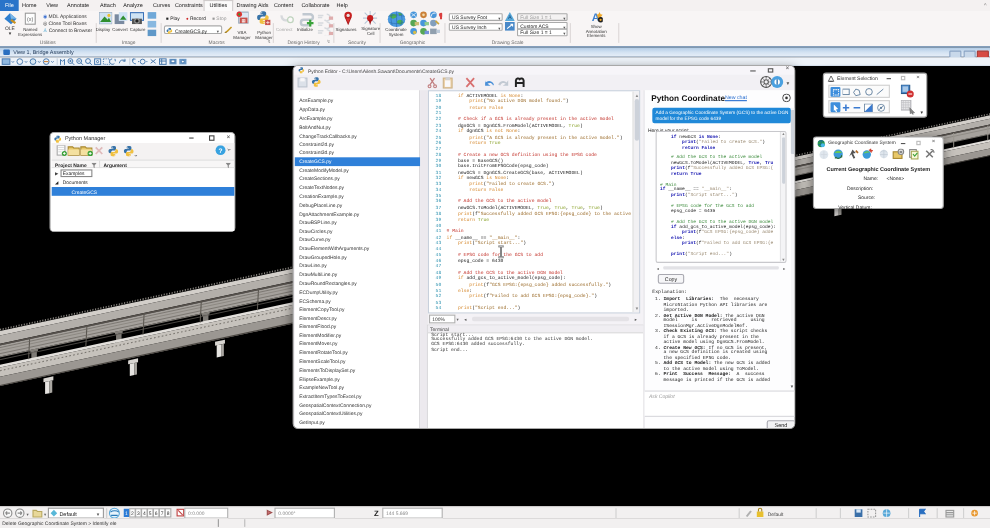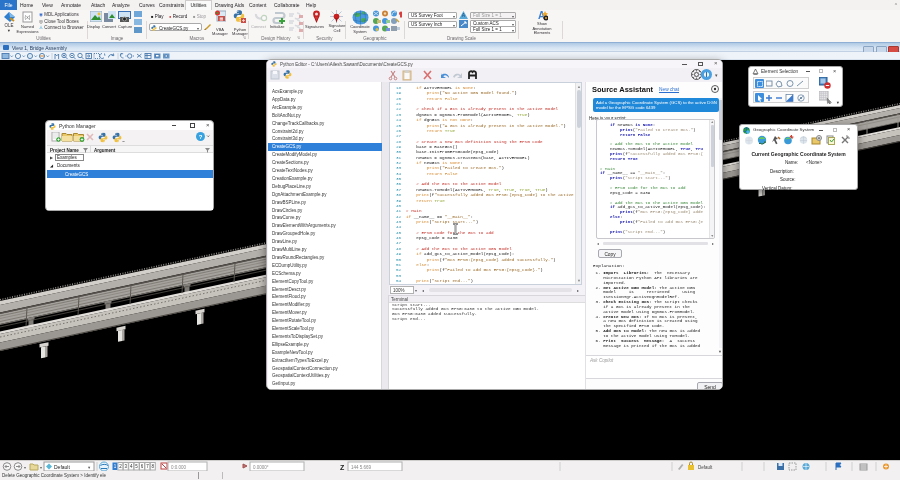--- a/index.html
+++ b/index.html
@@ -748,21 +748,21 @@
     <div class="abs" style="left:0;top:0;width:196px;height:7px;background:#f0eef2;border-bottom:1px solid #ddd">
       <span class="abs f45" style="left:2px;top:1px;color:#444">Terminal</span>
     </div>
     <pre class="abs mono" style="left:3px;top:7px;font-size:4.3px;line-height:4.95px;color:#333">Script start...
 Successfully added GCS EPSG:6430 to the active DGN model.
 GCS EPSG:6430 added successfully.
 Script end...</pre>
   </div>
 
   <div class="abs" style="left:318px;top:22px;width:139px;height:309px;background:#fdfdfe;border-left:1px solid #e2e0e4">
-    <span class="abs" style="left:6px;top:3px;font-size:7.5px;font-weight:bold;color:#111">Source Assistant</span>
+    <span class="abs" style="left:6px;top:3px;font-size:7.5px;font-weight:bold;color:#111">Python Coordinate</span>
     <span class="abs" style="left:73px;top:5px;font-size:4.8px;color:#2a6fd0;text-decoration:underline">New chat</span>
     <svg class="abs" style="left:125px;top:3px" width="8" height="8">
         <circle cx="4" cy="4" r="3.5" fill="none" stroke="#333" stroke-width=".8"></circle>
         <circle cx="4" cy="4" r="1.2" fill="#333"></circle>
       </svg>
     <div class="abs" style="left:7px;top:16px;width:126px;height:14px;background:#1f88d8;border-radius:2px;color:#fff;font-size:4.3px;padding:2px 0 0 3px;line-height:5px">Add a Geographic Coordinate System (GCS) to the active DGN<br>model for the EPSG code 6439</div>
     <span class="abs f45" style="left:3px;top:34px;color:#222">Here is your script:</span>
     <div class="abs" style="left:10px;top:37px;width:119px;height:120px;background:#fff;border:1px solid #c8c8cc;border-radius:2px;overflow:hidden">
       <pre class="abs mono" style="left:3px;top:3px;font-size:4.2px;line-height:4.85px;color:#222">    <i class="kb">if</i> newGCS <i class="kb">is None</i>:
         <i class="kb">print</i>(<i class="sg">"Failed to create GCS."</i>)

